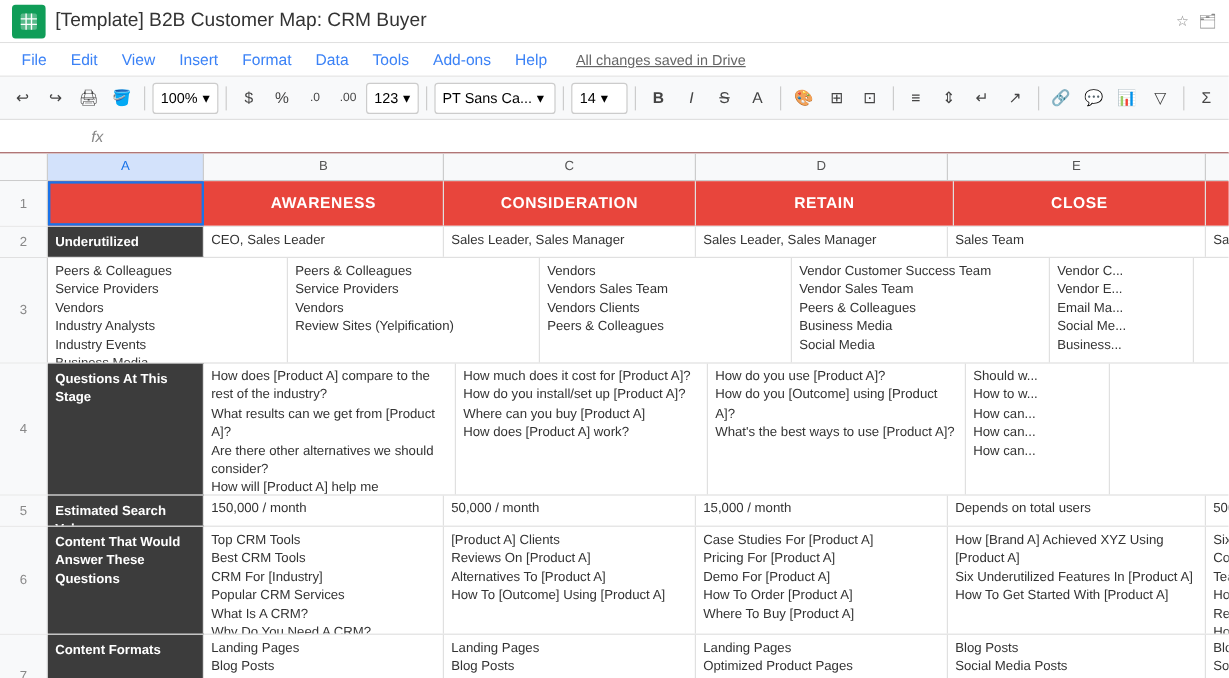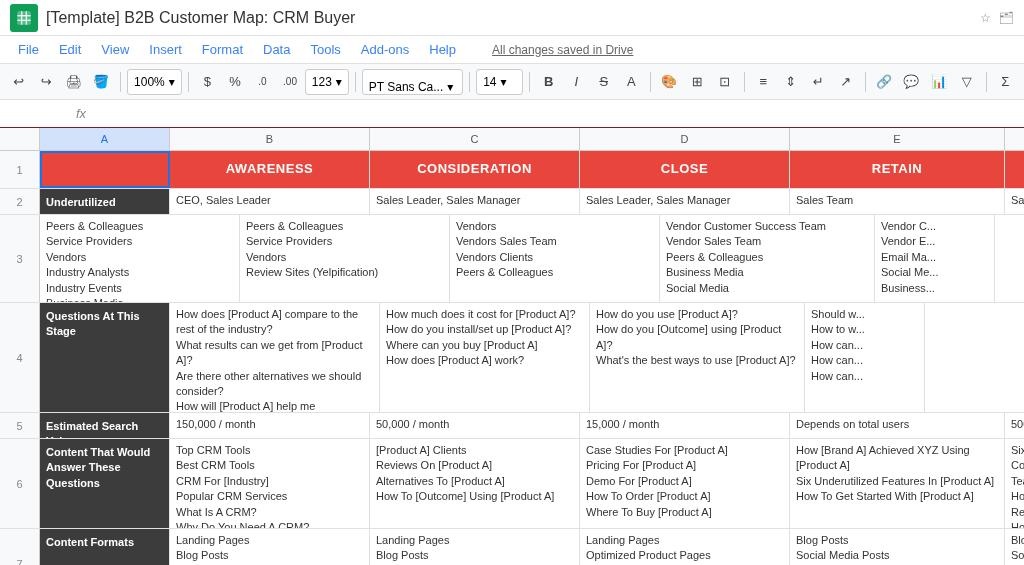--- a/index.html
+++ b/index.html
@@ -36,21 +36,21 @@
       border-bottom: 1px solid #e0e0e0;
       gap: 4px;
     }
     .menu-item {
       padding: 2px 8px;
       font-size: 13px;
       color: #3b82f6;
       cursor: pointer;
       border-radius: 3px;
     }
-    #save-status { margin-left: 24px; font-size: 12px; color: #666; text-decoration: underline; cursor: pointer; }
+    #save-status { margin-left: 12px; font-size: 12px; color: #666; text-decoration: underline; cursor: pointer; }
 
     
     #toolbar {
       display: flex;
       align-items: center;
       height: 36px;
       padding: 0 6px;
       background: #f8f9fa;
       border-bottom: 1px solid #e0e0e0;
       gap: 2px;
@@ -247,21 +247,21 @@
   <div class="tb-separator"></div>
   <button class="tb-btn">$</button>
   <button class="tb-btn">%</button>
   <button class="tb-btn" style="font-size:10px;">.0</button>
   <button class="tb-btn" style="font-size:10px;">.00</button>
   <div class="tb-dropdown">
     <span>123</span>
     <span>▾</span>
   </div>
   <div class="tb-separator"></div>
-  <div class="tb-dropdown" style="width:110px;align-items:flex-end;">
+  <div class="tb-dropdown" style="width:110px;">
     <span>PT Sans Ca...</span>
     <span>▾</span>
   </div>
   <div class="tb-separator"></div>
   <div class="tb-dropdown" style="width:50px;">
     <span>14</span>
     <span>▾</span>
   </div>
   <div class="tb-separator"></div>
   <button class="tb-btn" style="font-weight:bold;">B</button>
@@ -306,25 +306,25 @@
 
   <div class="sheet-row row-1">
     <div class="row-num">1</div>
     <div class="cell w-col-a selected-cell" style="background:#e8453c;"></div>
     <div class="cell header-cell w-col-b">
       <span>AWARENESS</span>
     </div>
     <div class="cell header-cell w-col-c">
       <span>CONSIDERATION</span>
     </div>
+    <div class="cell header-cell w-col-e">
+      <span>RETAIN</span>
+    </div>
     <div class="cell header-cell w-col-d">
       <span>CLOSE</span>
-    </div>
-    <div class="cell header-cell w-col-e">
-      <span>RETAIN</span>
     </div>
     <div class="cell header-cell w-col-f" style="font-size:11px;">
       
     </div>
   </div>
 
   <div class="sheet-row row-2">
     <div class="row-num">2</div>
     <div class="cell row-label w-col-a">
       <span>Underutilized</span>

